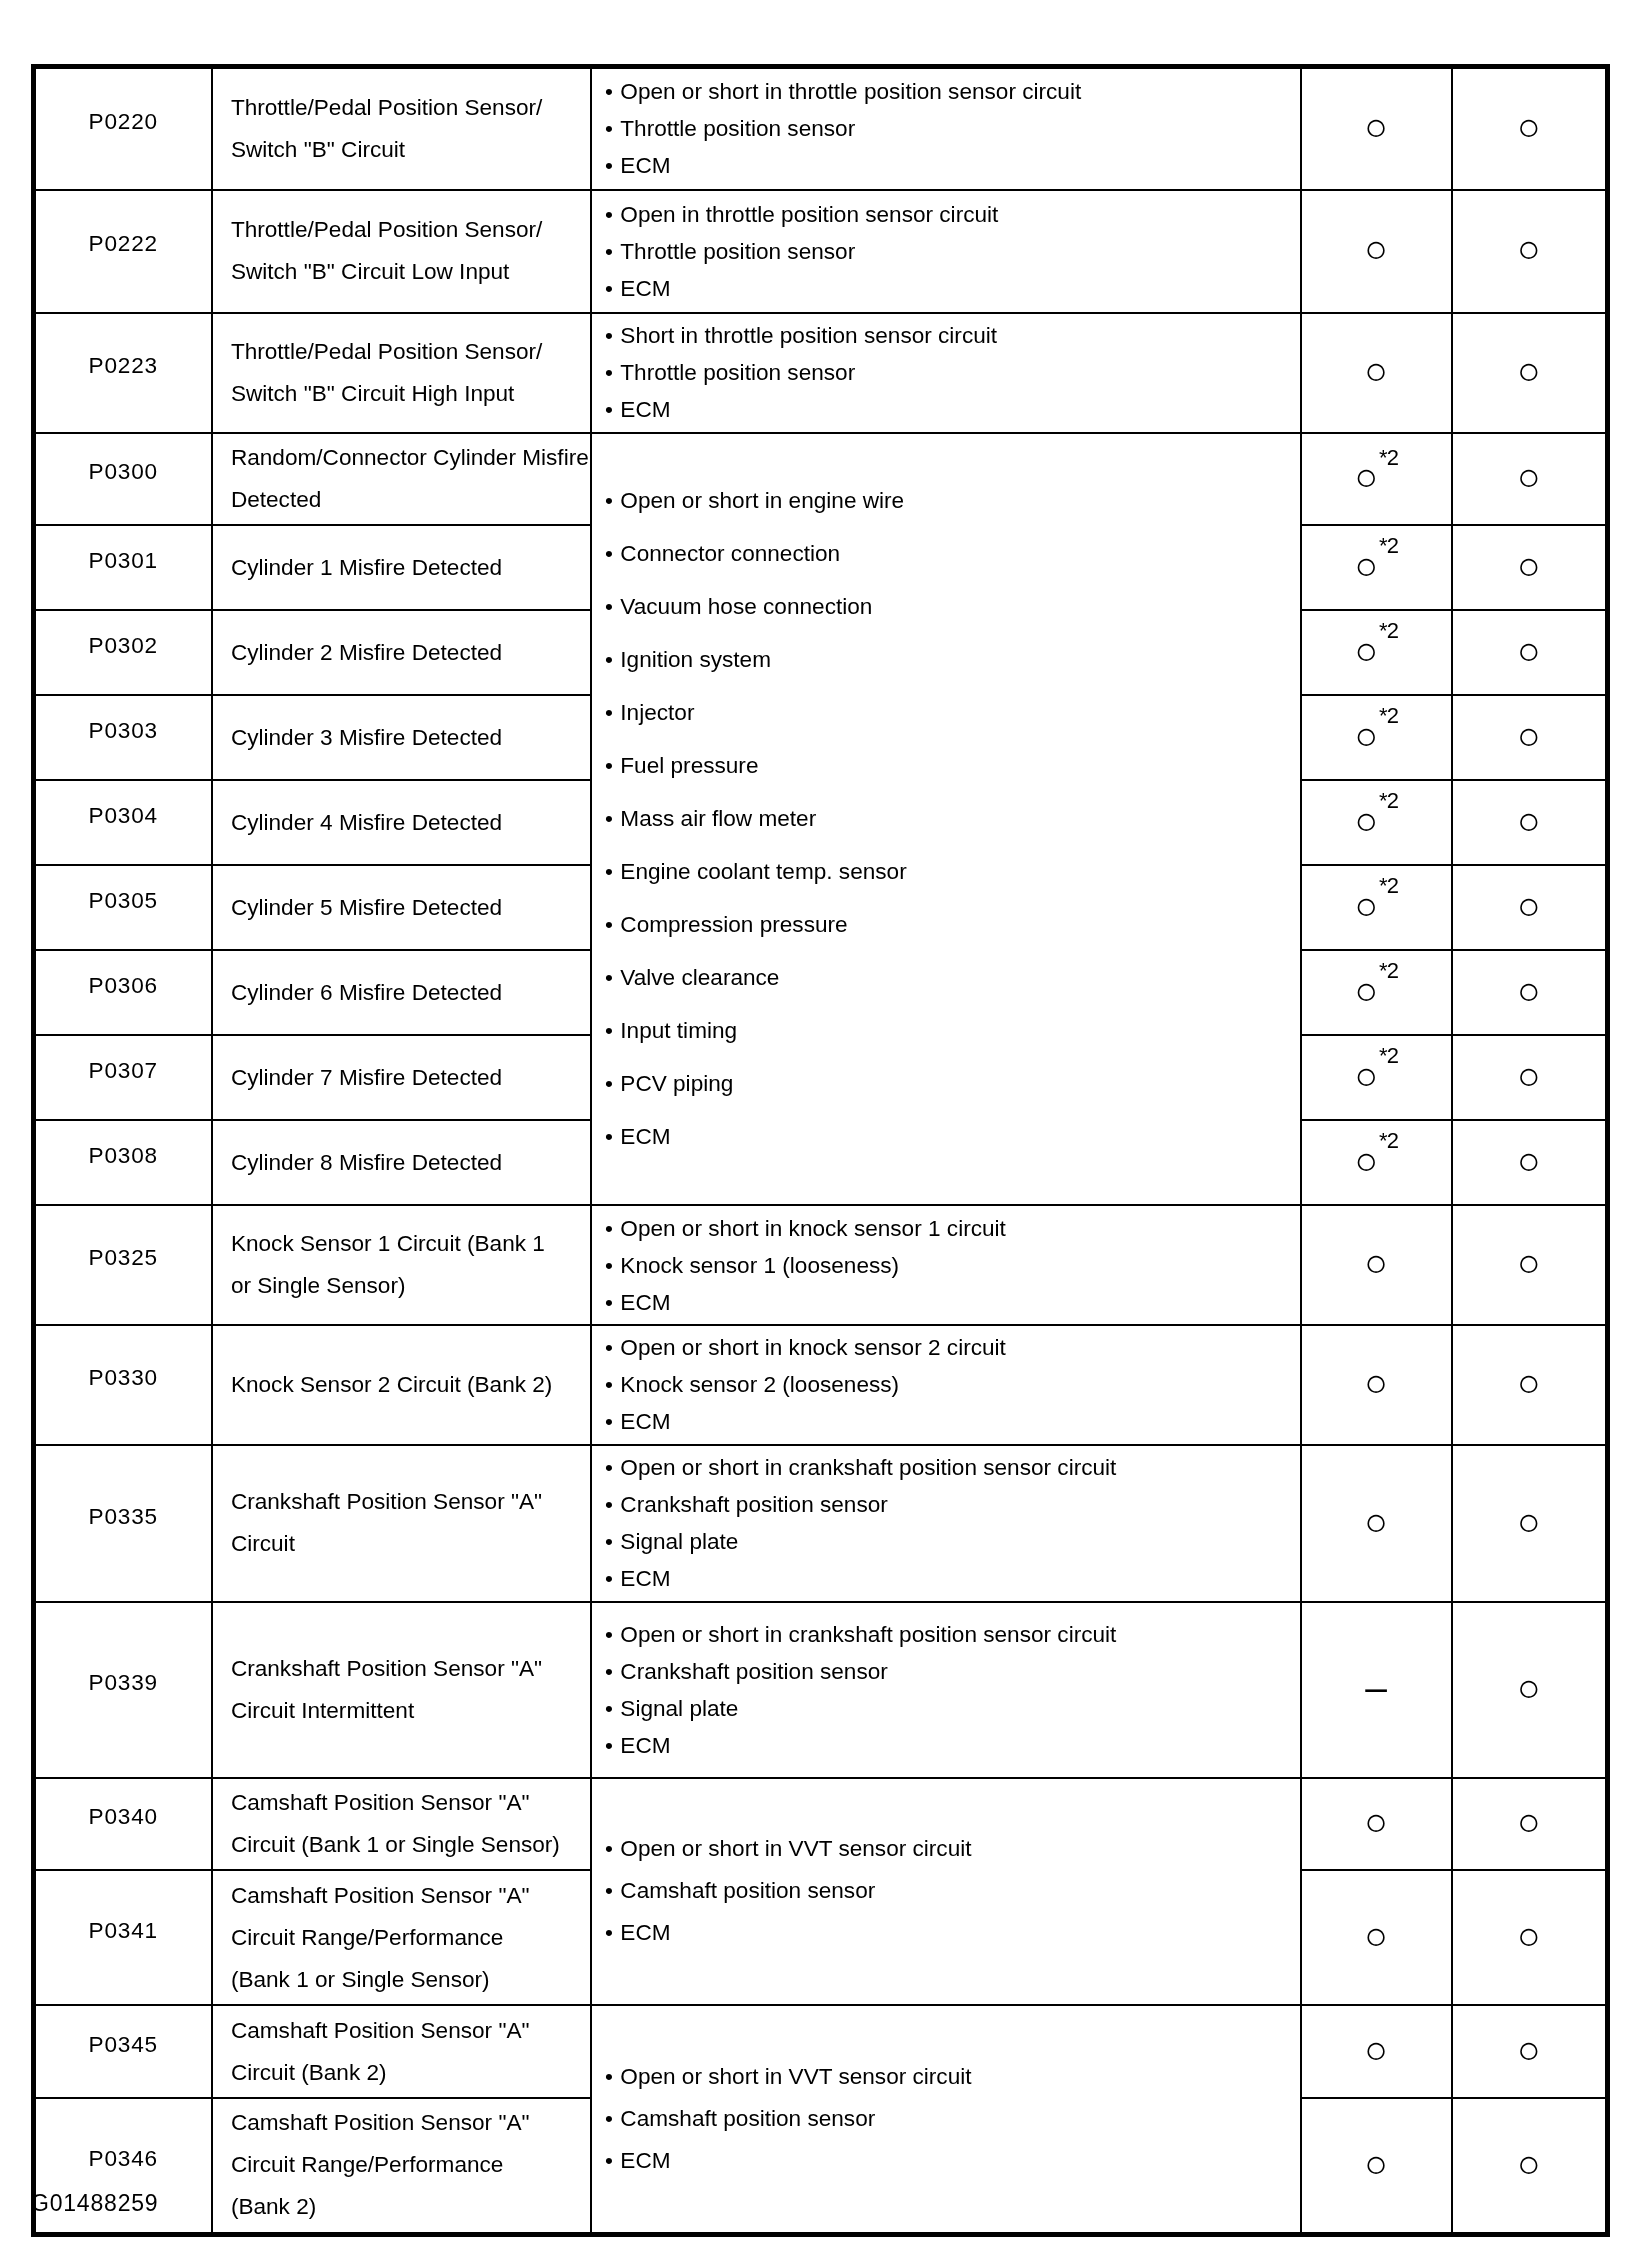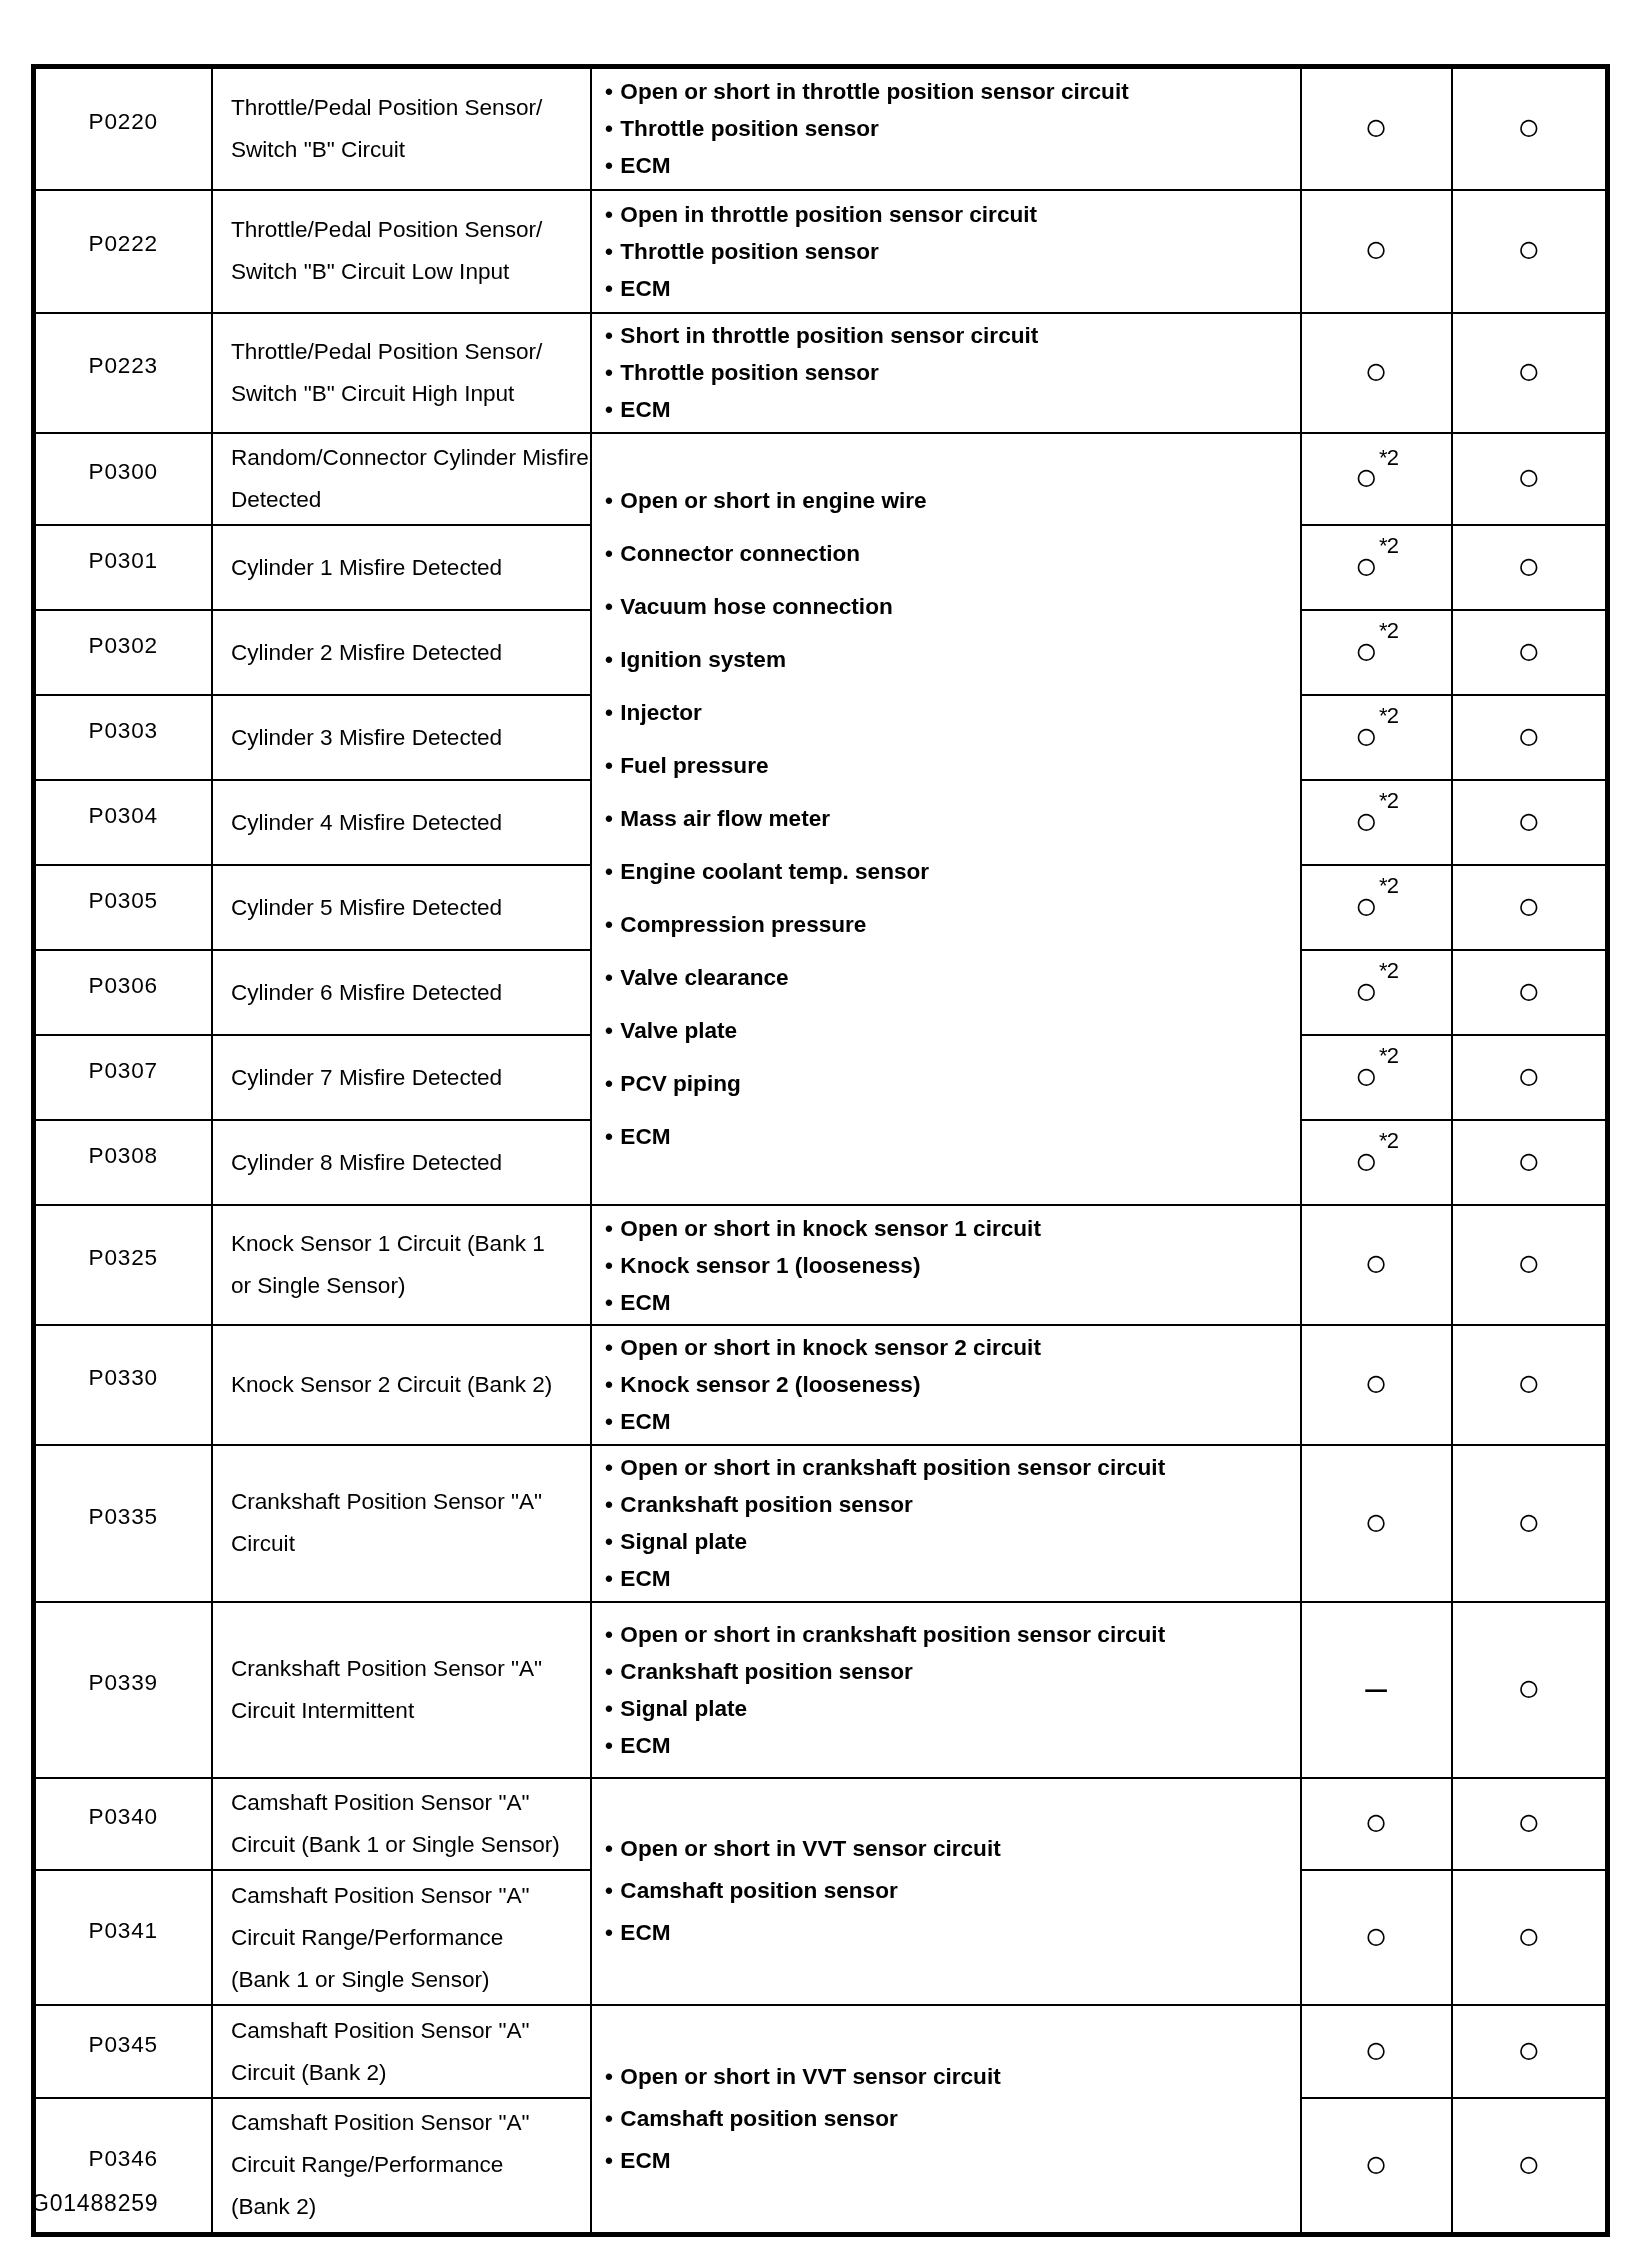--- a/index.html
+++ b/index.html
@@ -23,21 +23,21 @@
     vertical-align:middle;
     font-size:22.6px;
     overflow:hidden;
   }
   td.code   { text-align:center; padding-bottom:13.4px; letter-spacing:0.8px; }
   td.item   { padding:3.4px 6.7px 3.4px 18.4px; line-height:42px; }
   .item-line { white-space:nowrap; }
   td.causes { padding:3.4px 6.7px 3.4px 13.4px; line-height:37px; }
   td.causes.spread-lg { line-height:53px; }
   td.causes.spread-md { line-height:42px;margin-left:16px; }
-  .cause-line { white-space:nowrap;font-weight:bold; }
+  .cause-line { white-space:nowrap; }
   .bullet { display:inline-block; margin-right:7.5px; }
   td.mark { text-align:center; font-size:39px; padding-bottom:3.4px; }
   td.mark sup {
     font-size:22px;
     position:relative; top:-11.7px; left:0.8px;
     letter-spacing:-0.8px;
   }
   .footer-id {
     position:absolute; left:31px; top:2190px;
     font-size:23px; letter-spacing:0.8px;
@@ -113,21 +113,21 @@
       <div class="cause-line"><span class="bullet">•</span><span>Open or short in engine wire</span></div>
       <div class="cause-line"><span class="bullet">•</span><span>Connector connection</span></div>
       <div class="cause-line"><span class="bullet">•</span><span>Vacuum hose connection</span></div>
       <div class="cause-line"><span class="bullet">•</span><span>Ignition system</span></div>
       <div class="cause-line"><span class="bullet">•</span><span>Injector</span></div>
       <div class="cause-line"><span class="bullet">•</span><span>Fuel pressure</span></div>
       <div class="cause-line"><span class="bullet">•</span><span>Mass air flow meter</span></div>
       <div class="cause-line"><span class="bullet">•</span><span>Engine coolant temp. sensor</span></div>
       <div class="cause-line"><span class="bullet">•</span><span>Compression pressure</span></div>
       <div class="cause-line"><span class="bullet">•</span><span>Valve clearance</span></div>
-      <div class="cause-line"><span class="bullet">•</span><span>Valve plate</span></div>
+      <div class="cause-line"><span class="bullet">•</span><span>Input timing</span></div>
       <div class="cause-line"><span class="bullet">•</span><span>PCV piping</span></div>
       <div class="cause-line"><span class="bullet">•</span><span>ECM</span></div>
     </td>
     <td class="mark"><span>○</span><sup>*2</sup></td>
     <td class="mark"><span>○</span></td>
   </tr>
 
   <tr style="height:85px">
     <td class="code"><span>P0301</span></td>
     <td class="item">

